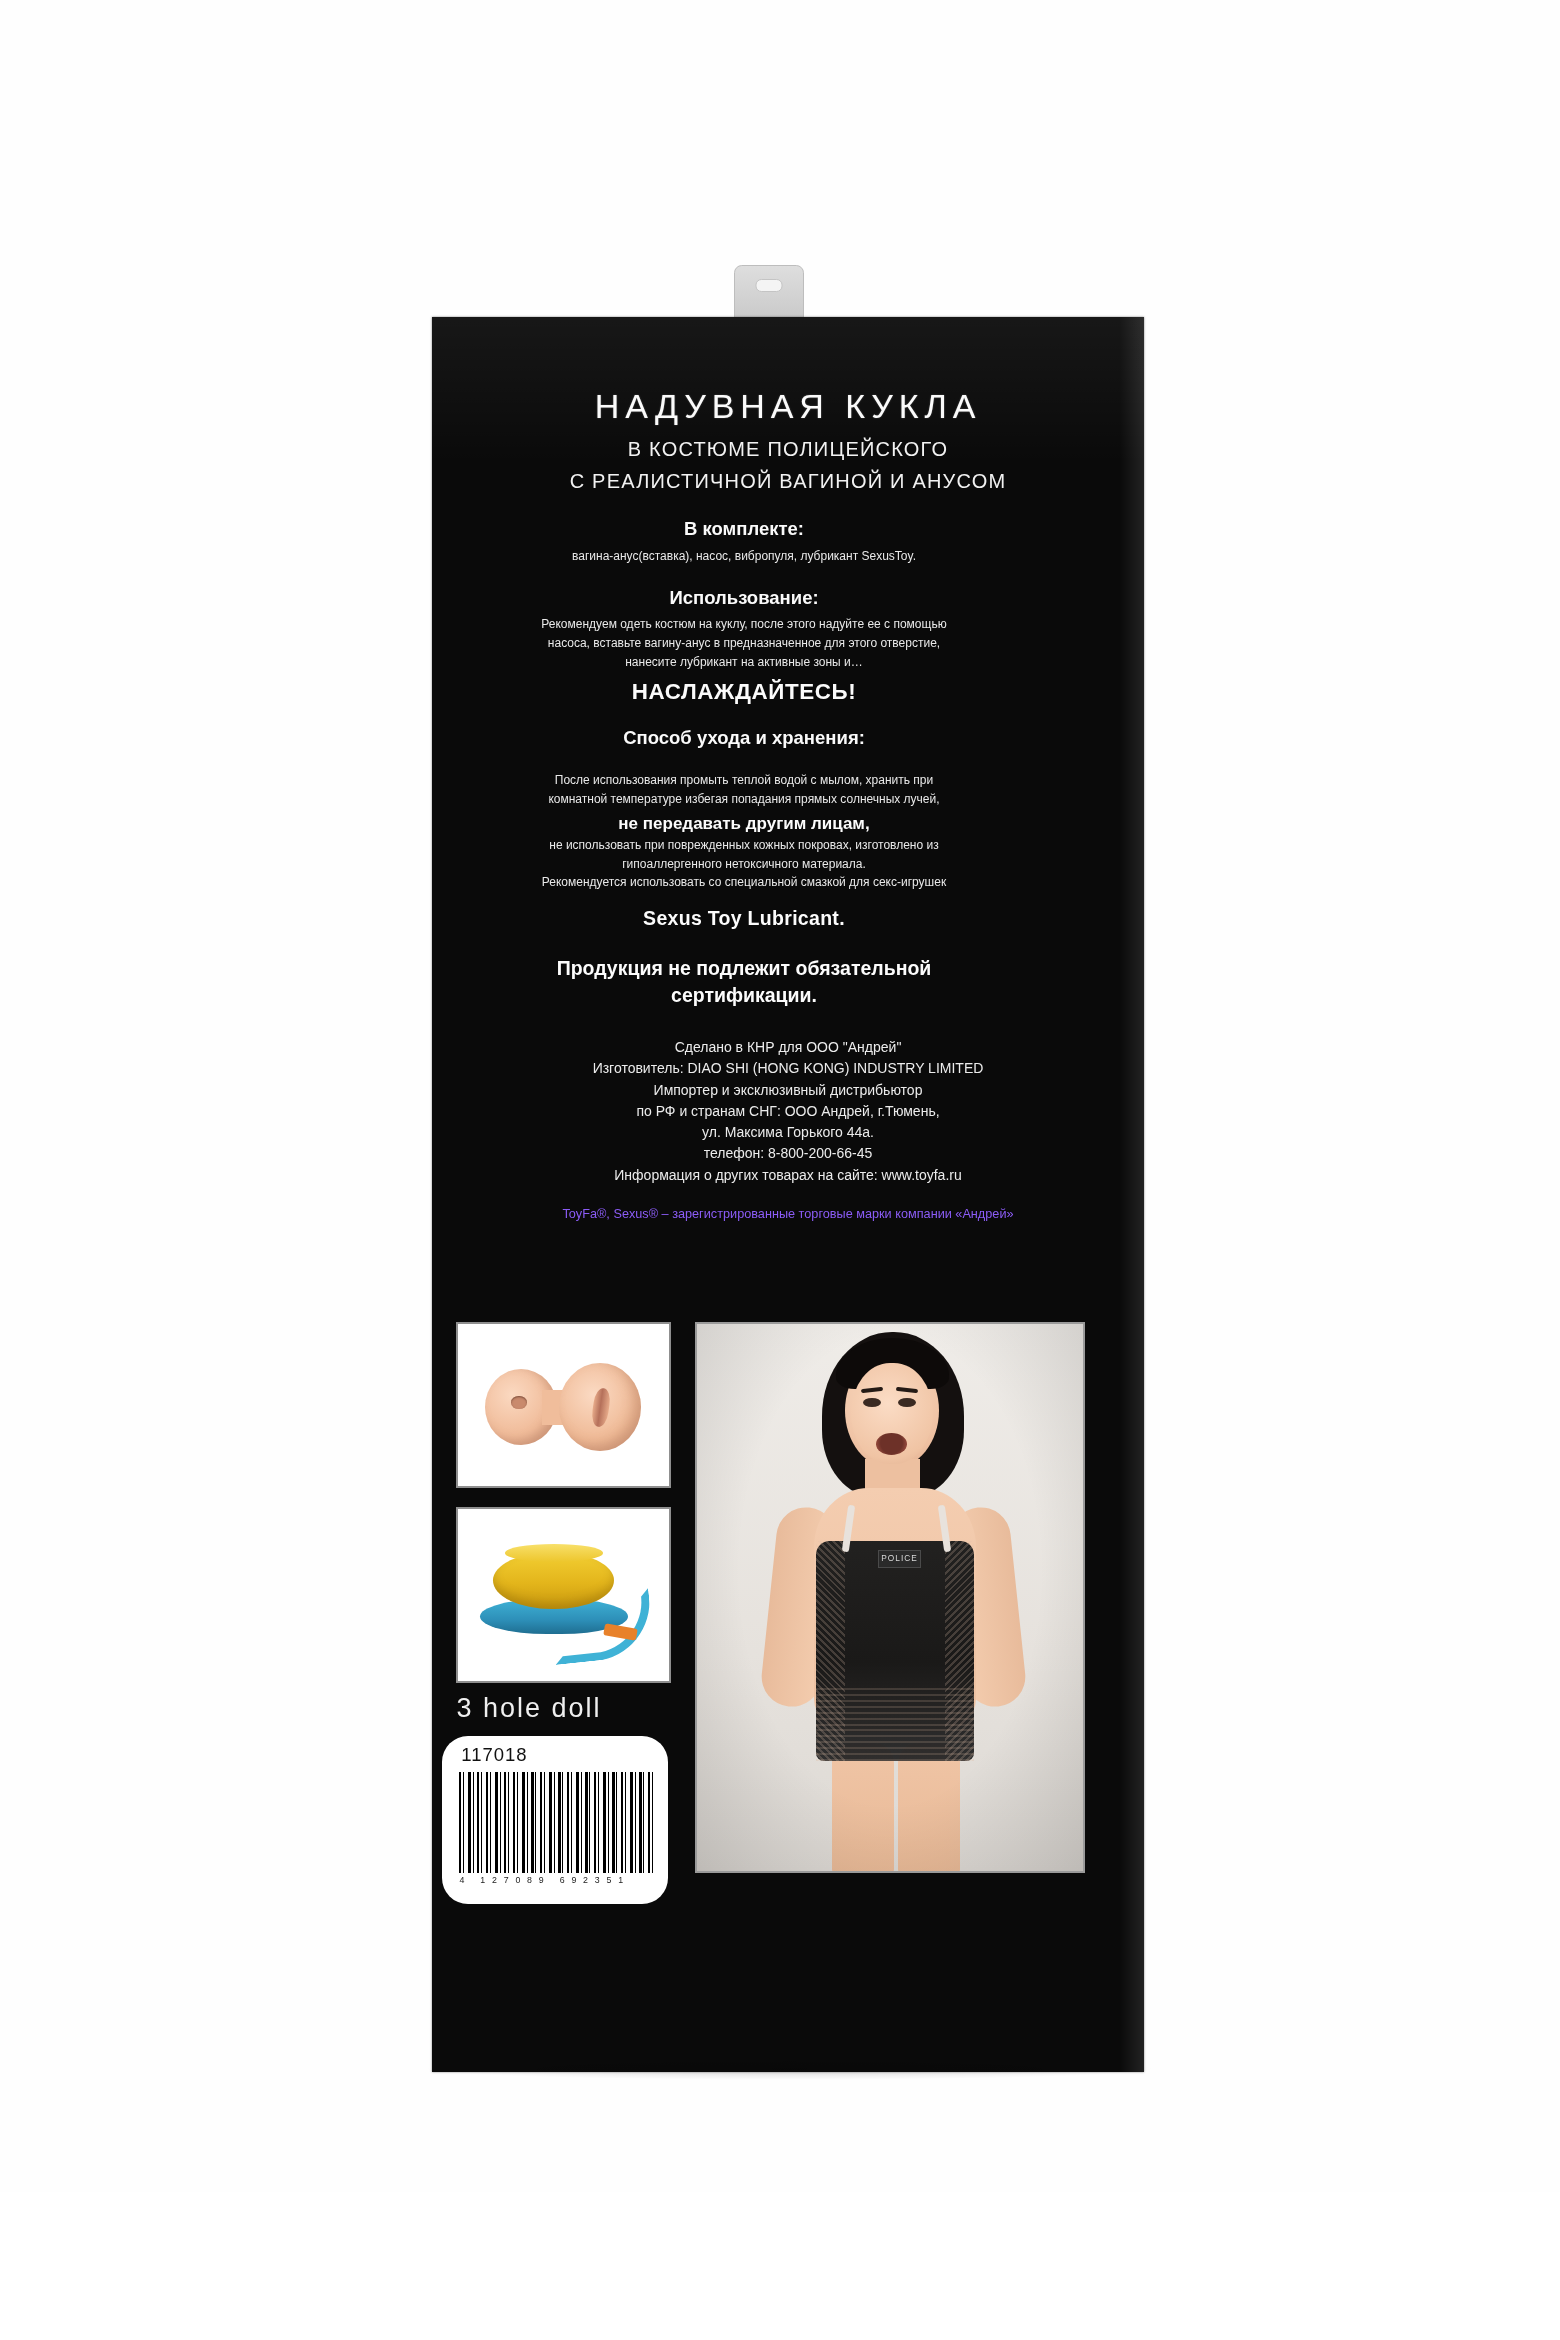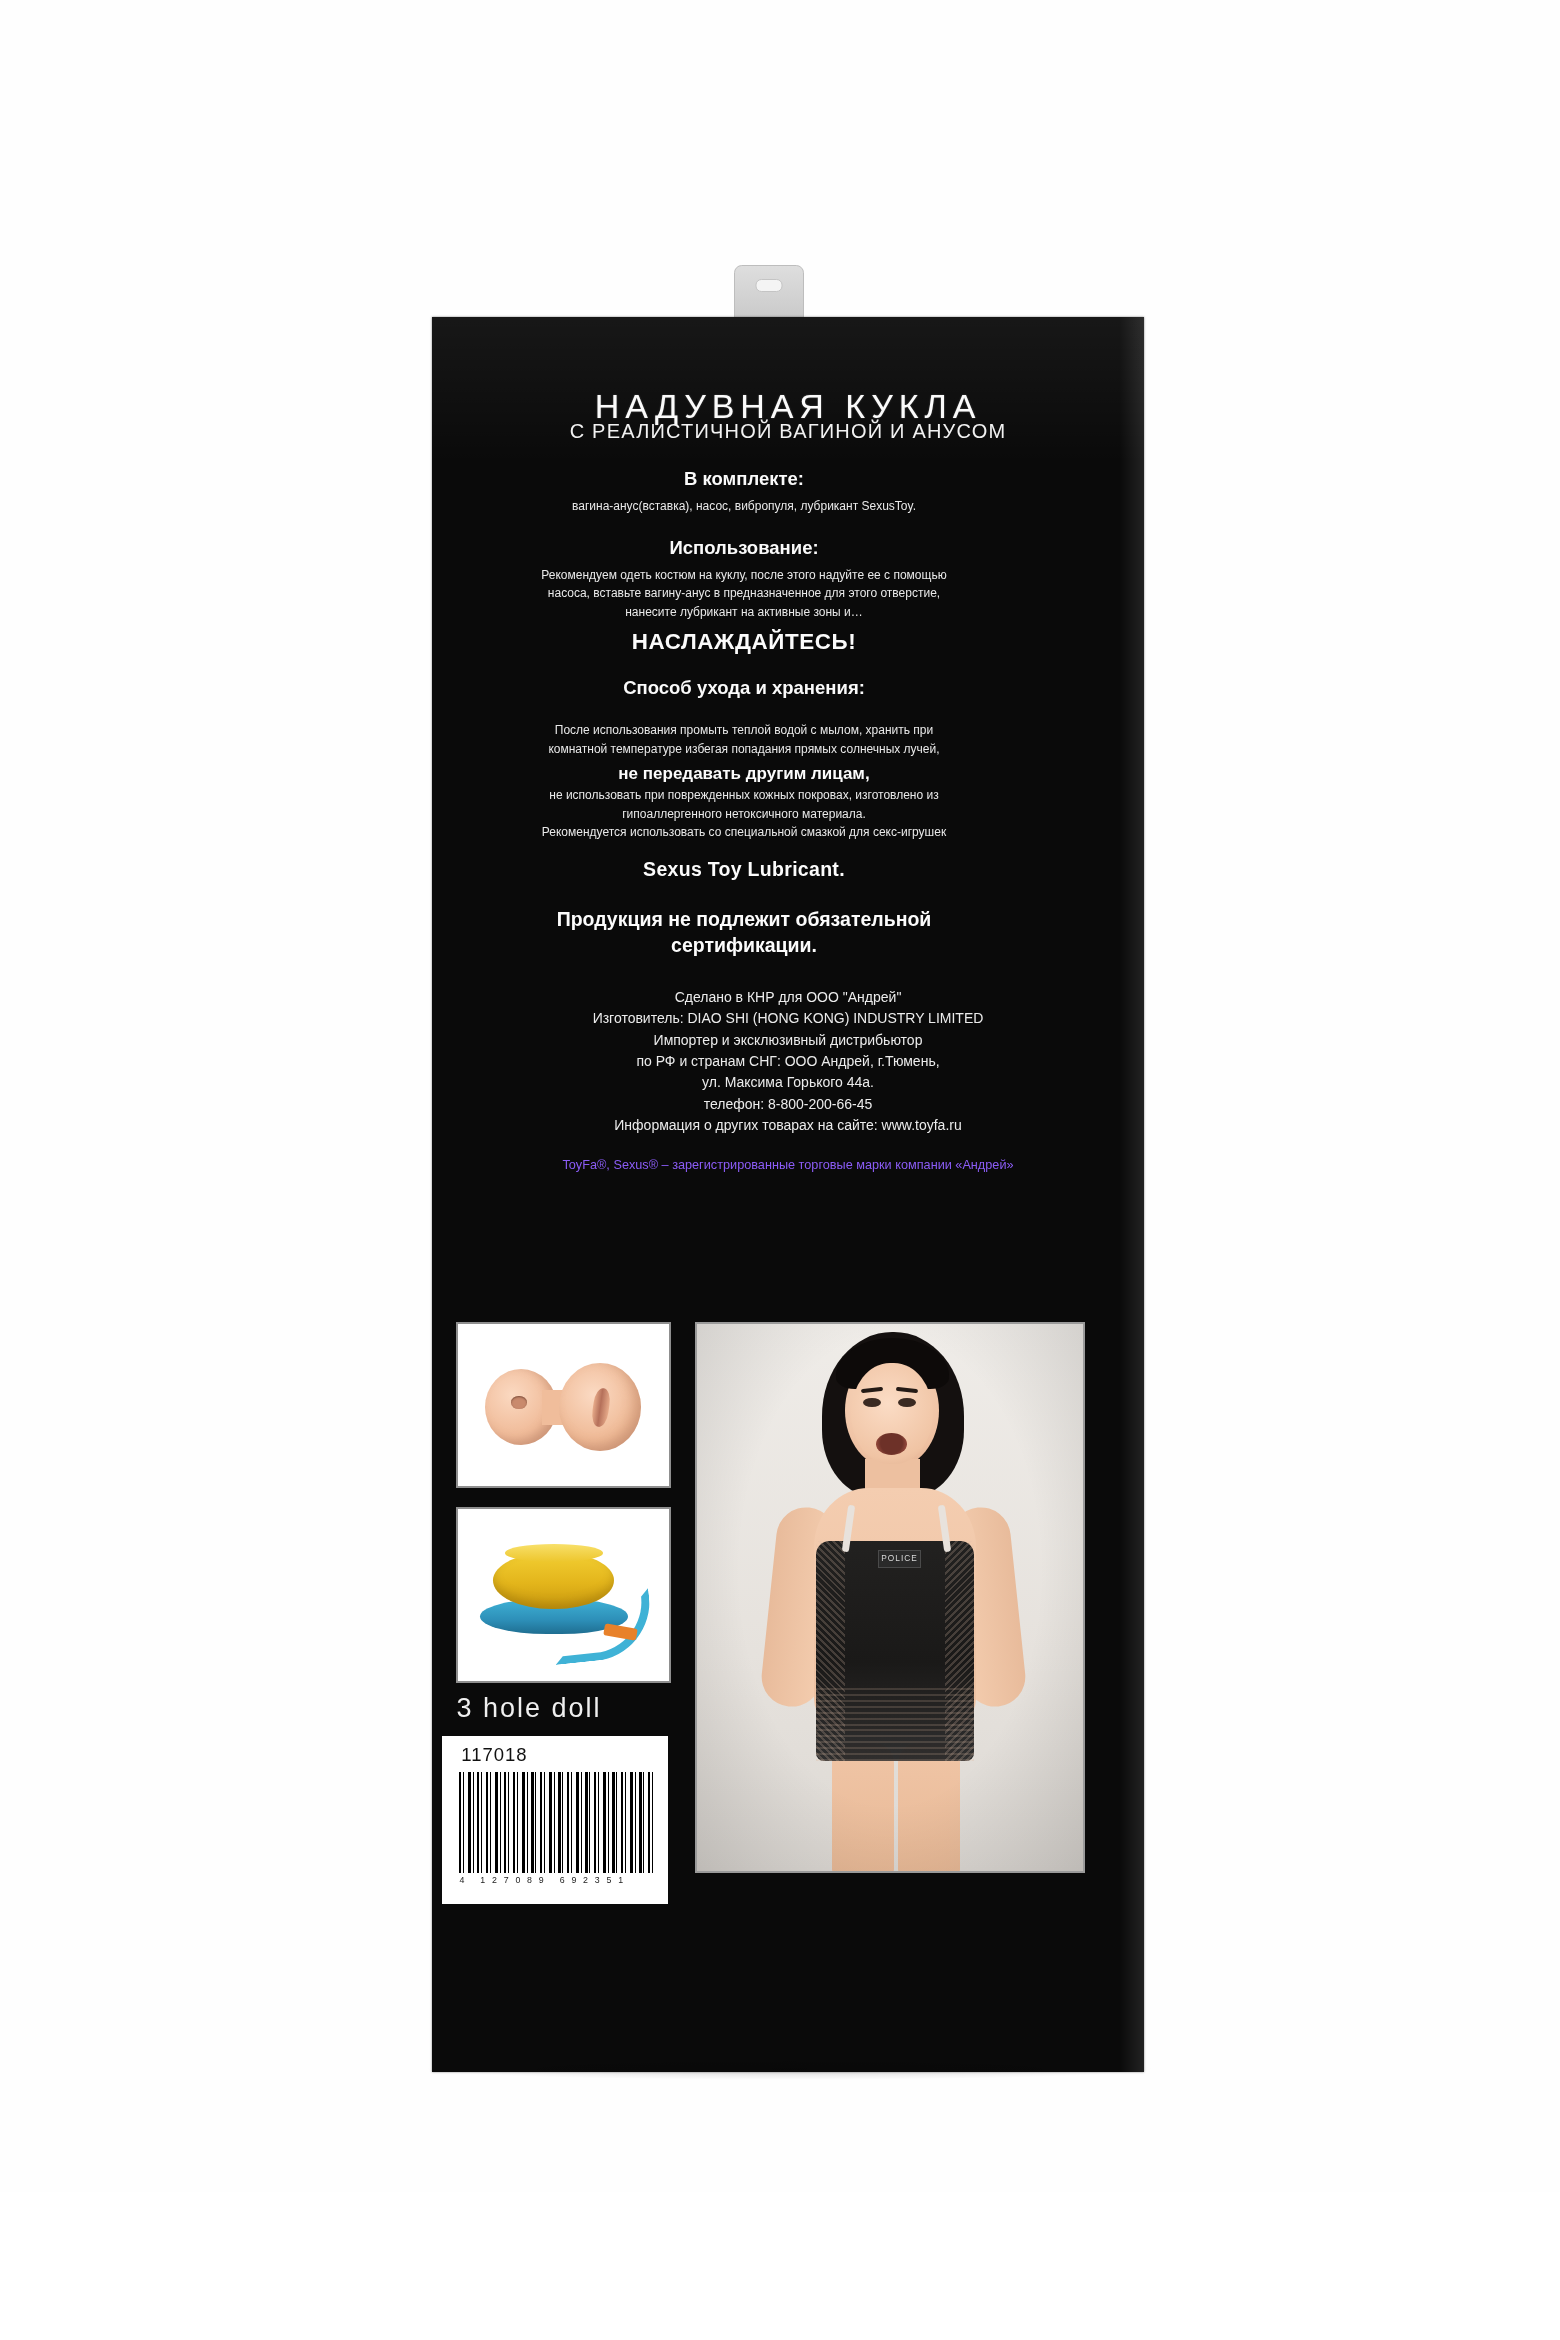--- a/index.html
+++ b/index.html
@@ -296,20 +296,21 @@
   
   #barcode-block {
     position: absolute;
     left: 9.8px;
     top: 414px;
     width: 226px;
     height: 168px;
     background: #ffffff;
     padding: 5.9px 7.8px;
     box-sizing: border-box;
+    border-radius: 26px;
   }
   #barcode-num {
     font-size: 18.5px;
     color: #111;
     letter-spacing: 1px;
     margin: 2px 0 5.9px 11.7px;
     font-family: "Liberation Sans", sans-serif;
   }
   #barcode-bars {
     margin-left: 9.8px;
@@ -521,20 +522,21 @@
 
   <div id="hang-tab">
     <div id="hang-tab-hole"></div>
   </div>
 
   <div id="package">
 
     <div id="copy">
 
       <div class="txt title-main">НАДУВНАЯ КУКЛА</div>
+      <div class="txt title-sub">В КОСТЮМЕ ПОЛИЦЕЙСКОГО</div>
       <div class="txt title-sub" style="margin-top:-17.6px">С РЕАЛИСТИЧНОЙ ВАГИНОЙ И АНУСОМ</div>
 
       <div class="txt sec-head">В комплекте:</div>
       <div class="txt body-line">вагина-анус(вставка), насос, вибропуля, лубрикант SexusToy.</div>
 
       <div class="gap-m"></div>
 
       <div class="txt sec-head">Использование:</div>
       <div class="txt body-line">Рекомендуем одеть костюм на куклу, после этого надуйте ее с помощью</div>
       <div class="txt body-line">насоса, вставьте вагину-анус в предназначенное для этого отверстие,</div>

